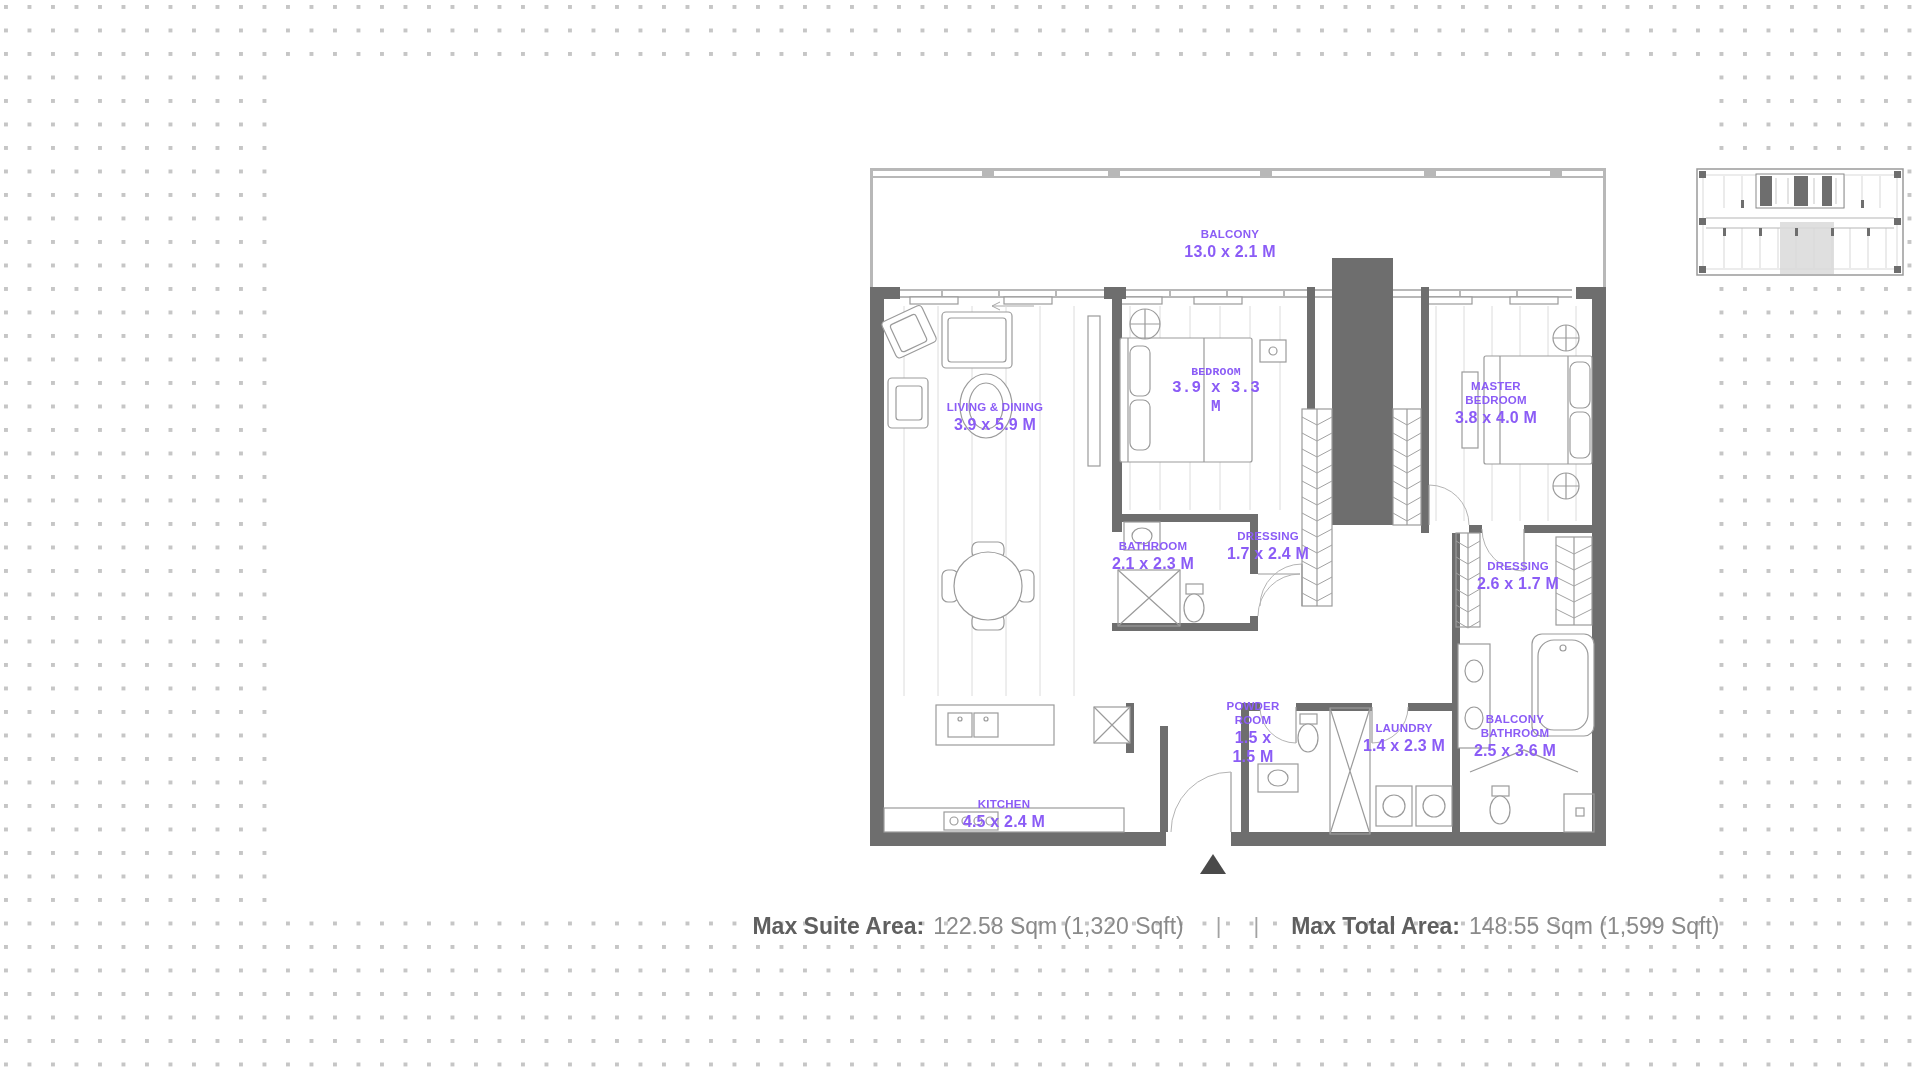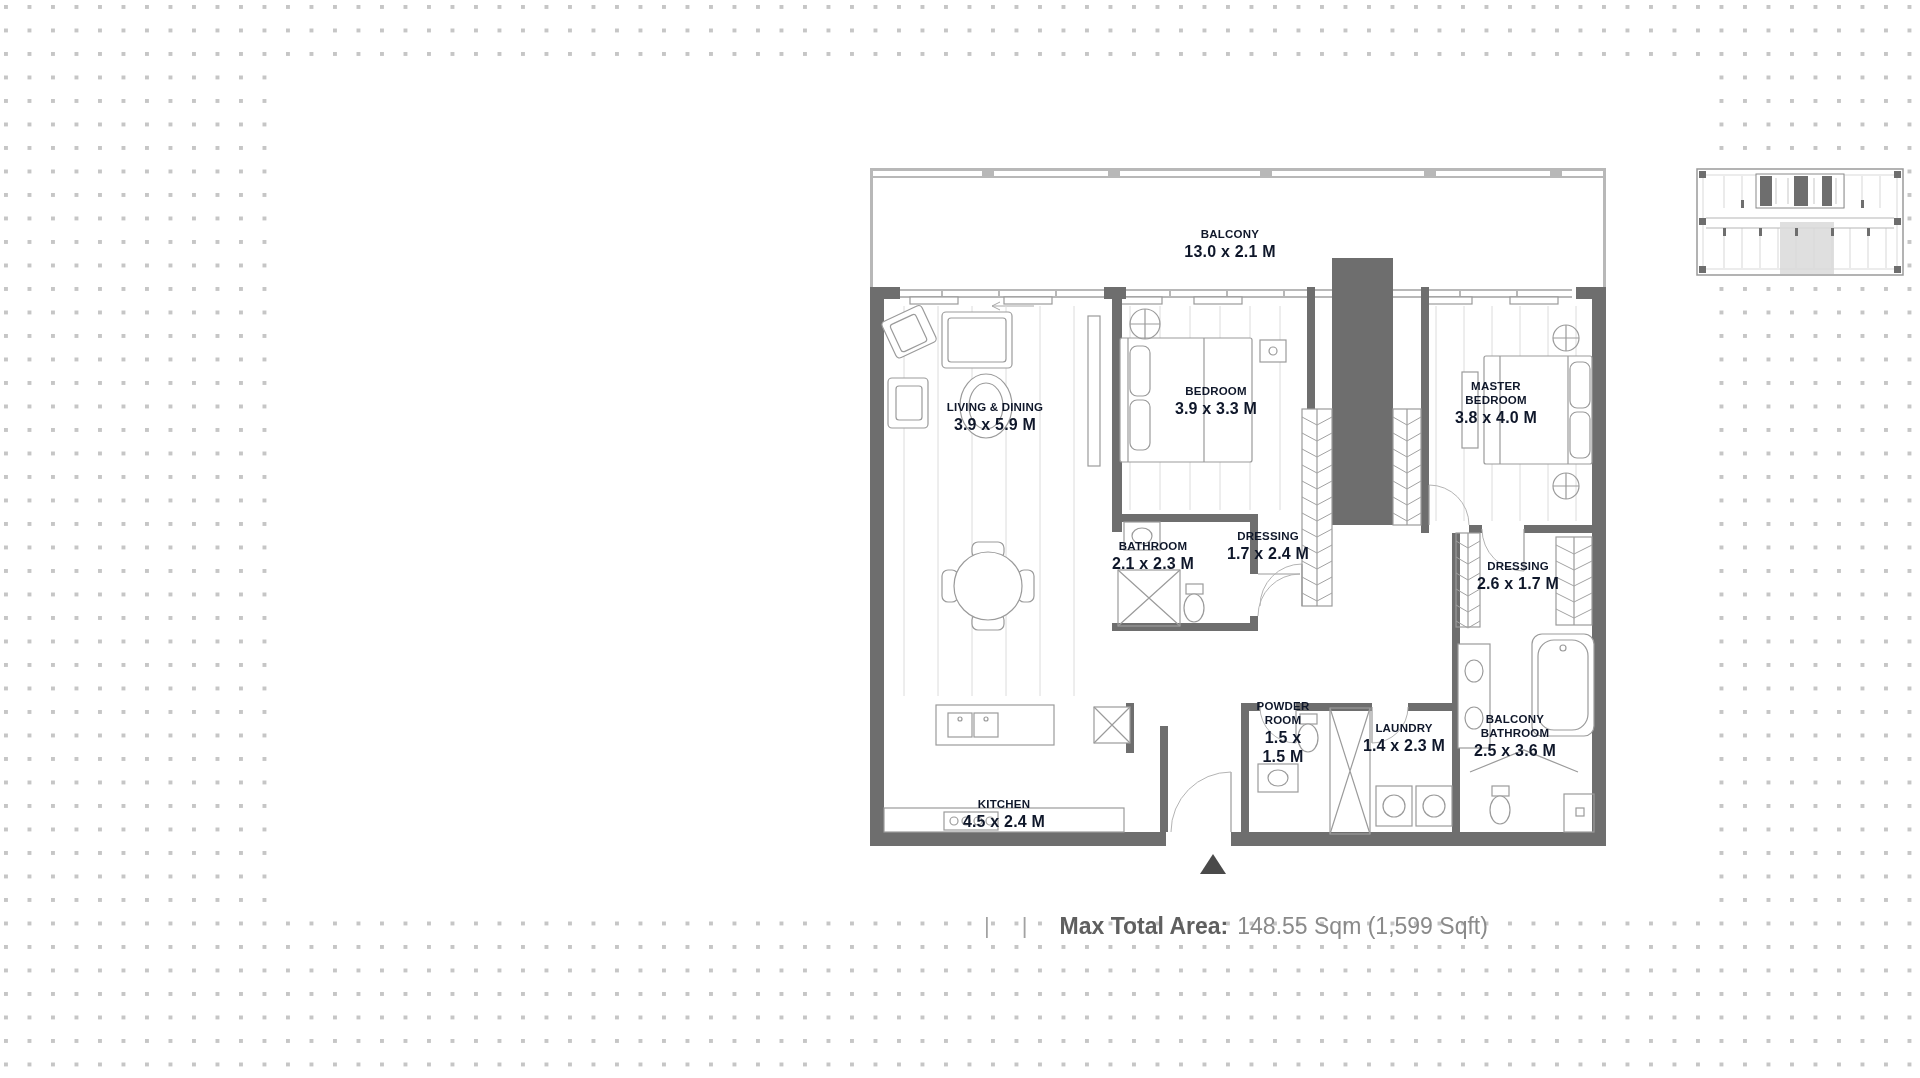--- a/index.html
+++ b/index.html
@@ -18,21 +18,21 @@
   }
   .content-card{
     position:absolute;left:276px;top:66px;width:1432px;height:840px;
     background:#ffffff;
   }
   .floor-plan{position:absolute;left:588px;top:100px;width:756px;height:712px;}
   .floor-plan svg{position:absolute;left:0;top:0;}
   .key-plan{position:absolute;left:1418px;top:100px;width:212px;height:112px;}
   .room-label{
     position:absolute;transform:translate(-50%,-50%);
-    text-align:center;color:#0f172a;font-weight:bold;
+    text-align:center;color:#8b5cf6;font-weight:bold;
     line-height:1.2;letter-spacing:.2px;z-index:5;
   }
   .room-name{display:block;font-size:11.5px;}
   .room-dims{display:block;font-size:16px;}
   .area-stats{
     position:absolute;left:0;top:840px;width:1920px;height:40px;
     display:flex;justify-content:center;align-items:center;gap:32px;
     font-size:23px;
   }
   .stat{white-space:nowrap;}
@@ -260,21 +260,21 @@
       </svg>
 
       <div class="room-label" style="left:366px;top:78px;width:130px;">
         <span class="room-name">BALCONY</span>
         <span class="room-dims">13.0 x 2.1 M</span>
       </div>
       <div class="room-label" style="left:131px;top:251px;width:150px;">
         <span class="room-name">LIVING &amp; DINING</span>
         <span class="room-dims">3.9 x 5.9 M</span>
       </div>
-      <div class="room-label" style="left:352px;top:235px;width:92px;">
+      <div class="room-label" style="left:352px;top:225px;width:92px;font-family:Liberation Mono, monospace;">
         <span class="room-name">BEDROOM</span>
         <span class="room-dims">3.9 x 3.3 M</span>
       </div>
       <div class="room-label" style="left:632px;top:237px;width:84px;">
         <span class="room-name">MASTER BEDROOM</span>
         <span class="room-dims">3.8 x 4.0 M</span>
       </div>
       <div class="room-label" style="left:289px;top:390px;width:92px;">
         <span class="room-name">BATHROOM</span>
         <span class="room-dims">2.1 x 2.3 M</span>
@@ -284,21 +284,21 @@
         <span class="room-dims">1.7 x 2.4 M</span>
       </div>
       <div class="room-label" style="left:654px;top:410px;width:90px;">
         <span class="room-name">DRESSING</span>
         <span class="room-dims">2.6 x 1.7 M</span>
       </div>
       <div class="room-label" style="left:140px;top:600px;width:92px;margin-top:48px;">
         <span class="room-name">KITCHEN</span>
         <span class="room-dims">4.5 x 2.4 M</span>
       </div>
-      <div class="room-label" style="left:419px;top:567px;width:64px;">
+      <div class="room-label" style="left:389px;top:567px;width:64px;">
         <span class="room-name">POWDER ROOM</span>
         <span class="room-dims">1.5 x 1.5 M</span>
       </div>
       <div class="room-label" style="left:540px;top:572px;width:90px;">
         <span class="room-name">LAUNDRY</span>
         <span class="room-dims">1.4 x 2.3 M</span>
       </div>
       <div class="room-label" style="left:651px;top:570px;width:84px;">
         <span class="room-name">BALCONY BATHROOM</span>
         <span class="room-dims">2.5 x 3.6 M</span>
@@ -339,20 +339,23 @@
           <rect x="101" y="62" width="3" height="8"></rect>
             <rect x="137" y="62" width="3" height="8"></rect>
           <rect x="173" y="62" width="3" height="8"></rect>
           <rect x="47" y="34" width="3" height="8"></rect>
             <rect x="167" y="34" width="3" height="8"></rect>
         </g>
       </svg>
     </div>
 
     <div class="area-stats">
+      <div class="stat">
+        <span class="stat-label">Max Suite Area:</span><span class="stat-value">122.58 Sqm (1,320 Sqft)</span>
+      </div>
       <span class="stat-sep">|</span>
       <span class="stat-sep">|</span>
       <div class="stat">
         <span class="stat-label">Max Total Area:</span><span class="stat-value">148.55 Sqm (1,599 Sqft)</span>
       </div>
     </div>
 
   </div>
 </div>
 

